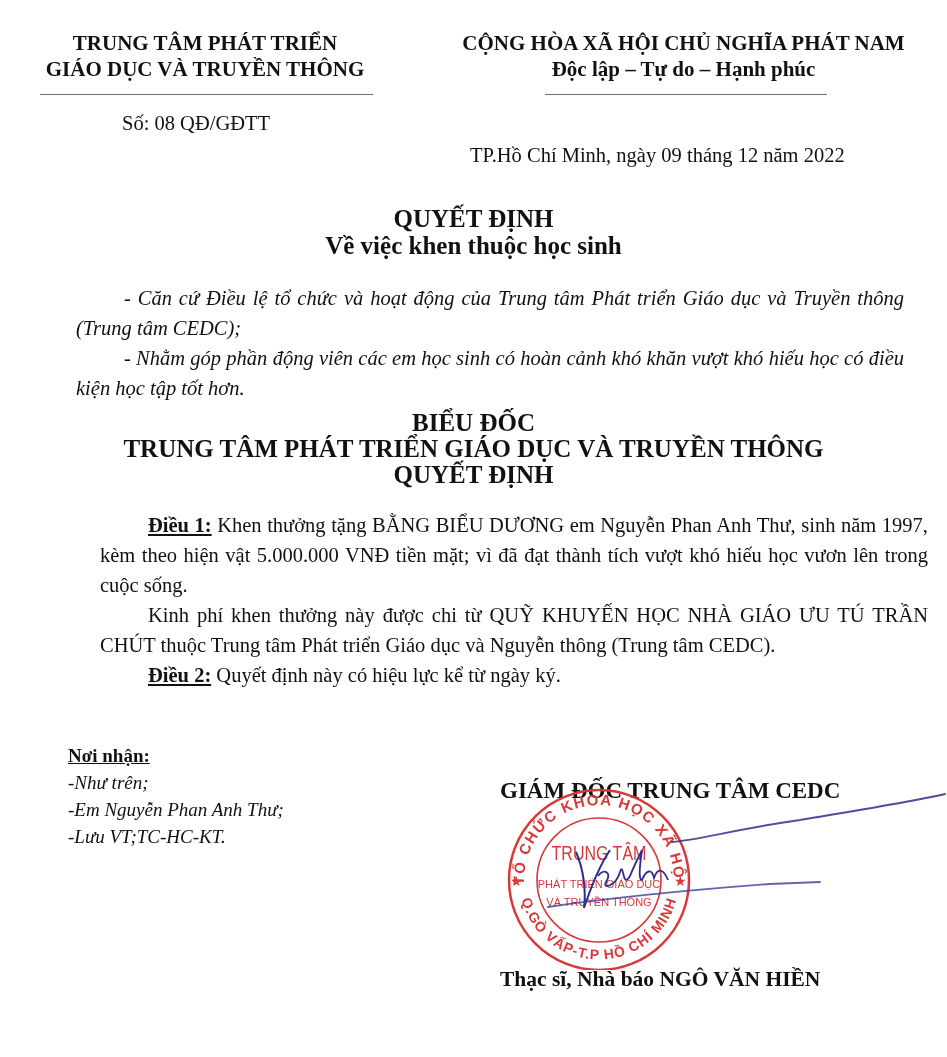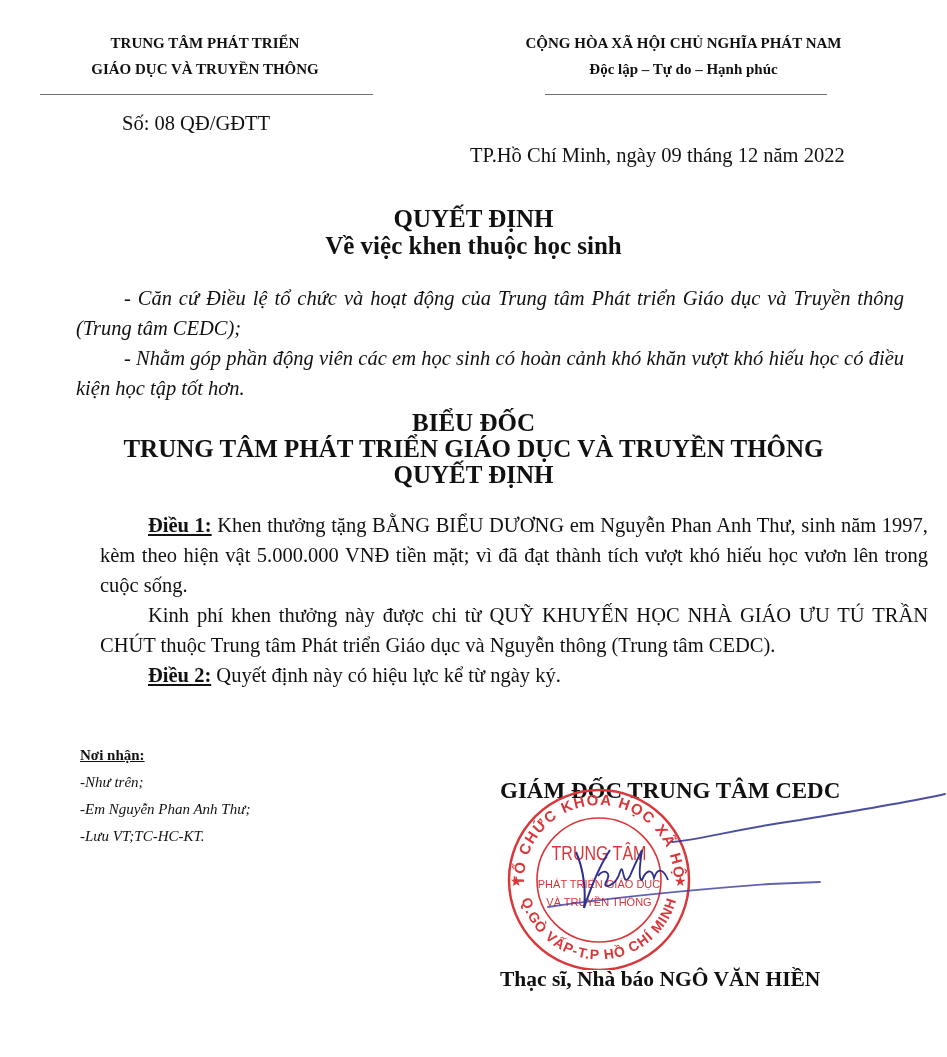--- a/index.html
+++ b/index.html
@@ -4,21 +4,21 @@
   <style>
     html, body { margin: 0; padding: 0; background: #ffffff; }
     body {
       width: 947px; height: 1057px; position: relative; overflow: hidden;
       font-family: "Liberation Serif", "DejaVu Serif", serif;
       color: #111111;
     }
     .abs { position: absolute; }
     .center { text-align: center; }
     .ital { font-style: italic; }
-    .hdr { font-size: 15px; font-weight: bold; line-height: 26px; }
+    .hdr { font-size: 21px; font-weight: bold; line-height: 26px; }
     .rule { position: absolute; height: 1px; background: #6e6e6e; }
     .para { font-size: 20.5px; line-height: 30px; text-align: justify; }
     .indent { text-indent: 48px; }
     .title { font-size: 25px; font-weight: bold; line-height: 26px; }
     .u { text-decoration: underline; font-weight: bold; }
     .stamp { position: absolute; left: 494px; top: 780px; width: 210px; height: 190px; }
   </style>
 </head>
 <body>
 
@@ -50,21 +50,21 @@
   <div>TRUNG TÂM PHÁT TRIỂN GIÁO DỤC VÀ TRUYỀN THÔNG</div>
   <div>QUYẾT ĐỊNH</div>
 </div>
 
 <div class="abs" style="left:76px; top:510px; width:828px;margin-left:24px;">
   <div class="para indent"><span class="u">Điều 1:</span><span> Khen thưởng tặng BẰNG BIỂU DƯƠNG em Nguyễn Phan Anh Thư, sinh năm 1997, kèm theo hiện vật 5.000.000 VNĐ tiền mặt; vì đã đạt thành tích vượt khó hiếu học vươn lên trong cuộc sống.</span></div>
   <div class="para indent"><span>Kinh phí khen thưởng này được chi từ QUỸ KHUYẾN HỌC NHÀ GIÁO ƯU TÚ TRẦN CHÚT thuộc Trung tâm Phát triển Giáo dục và Nguyễn thông (Trung tâm CEDC).</span></div>
   <div class="para indent"><span class="u">Điều 2:</span><span> Quyết định này có hiệu lực kể từ ngày ký.</span></div>
 </div>
 
-<div class="abs" style="left:80px; top:742px; font-size:15px; line-height:27px;">
+<div class="abs" style="left:68px; top:742px; font-size:19px; line-height:27px;">
   <div class="u">Nơi nhận:</div>
   <div class="ital">-Như trên;</div>
   <div class="ital">-Em Nguyễn Phan Anh Thư;</div>
   <div class="ital">-Lưu VT;TC-HC-KT.</div>
 </div>
 
 <div class="abs hdr" style="left:500px; top:742px; font-size:23px;margin-top:36px;">GIÁM ĐỐC TRUNG TÂM CEDC</div>
 
 <svg class="stamp" viewBox="0 0 210 190">
   <defs>

